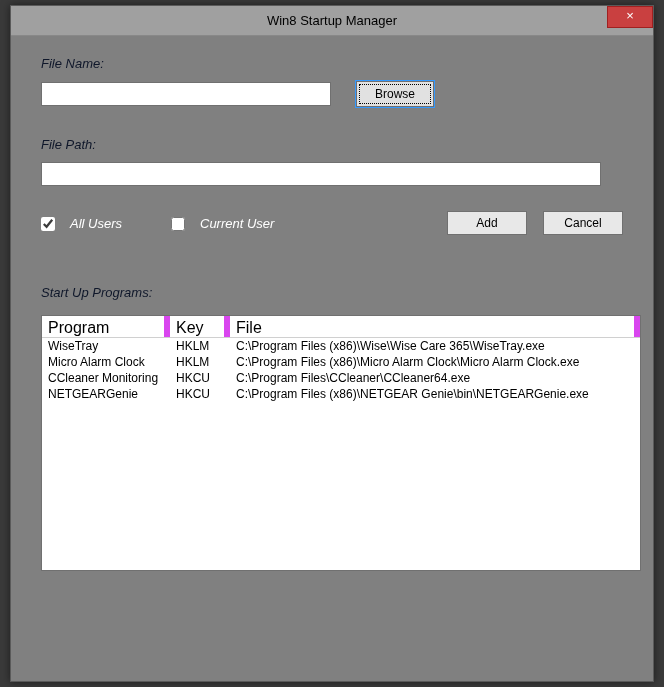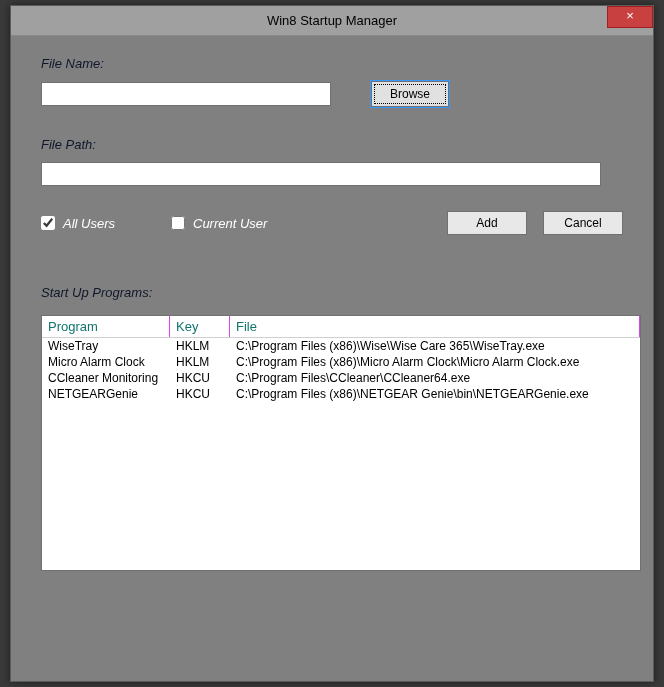--- a/index.html
+++ b/index.html
@@ -55,21 +55,21 @@
     .label {
       font-style: italic;
       font-size: 13px;
       color: #0f172a;
       margin-bottom: 10px;
       display: block;
     }
     .row-filename {
       display: flex;
       align-items: center;
-      gap: 40px;
+      gap: 25px;
       margin-bottom: 30px;
     }
     .text-input {
       height: 24px;
       background: #fff;
       border: 1px solid #707070;
       padding: 2px 4px;
       font-size: 12px;
       color: #000;
     }
@@ -87,22 +87,22 @@
     }
     .path-section { margin-bottom: 25px; }
     .path-input { width: 560px; }
     .controls-row {
       display: flex;
       align-items: center;
       margin-bottom: 50px;
     }
     .checkbox-wrap {
       display: flex;
-      align-items: flex-start;
-      gap: 8px;
+      align-items: flex-end;
+      gap: 15px;
       font-style: italic;
       font-size: 13px;
       color: #fff;
     }
     .checkbox-wrap.first { width: 130px; }
     .checkbox-wrap.second { flex: 1; }
     input[type="checkbox"] {
       width: 14px;
       height: 14px;
       accent-color: #fff;
@@ -129,23 +129,23 @@
       overflow: hidden;
     }
     .table-header {
       display: flex;
       height: 22px;
       background: #fff;
       border-bottom: 1px solid #d0d0d0;
     }
     .th {
       padding: 3px 6px;
-      font-size: 13px;
-      color: #0f766e;
-      border-right: 1px solid #d946ef;
+      font-size: 16px;
+      color: #000000;
+      border-right: 6px solid #d946ef;
     }
     .col-program { width: 128px; }
     .col-key { width: 60px; }
     .col-file { flex: 1; }
     .table-body { }
     .tr {
       display: flex;
       font-size: 12px;
       height: 16px;
       line-height: 16px;

